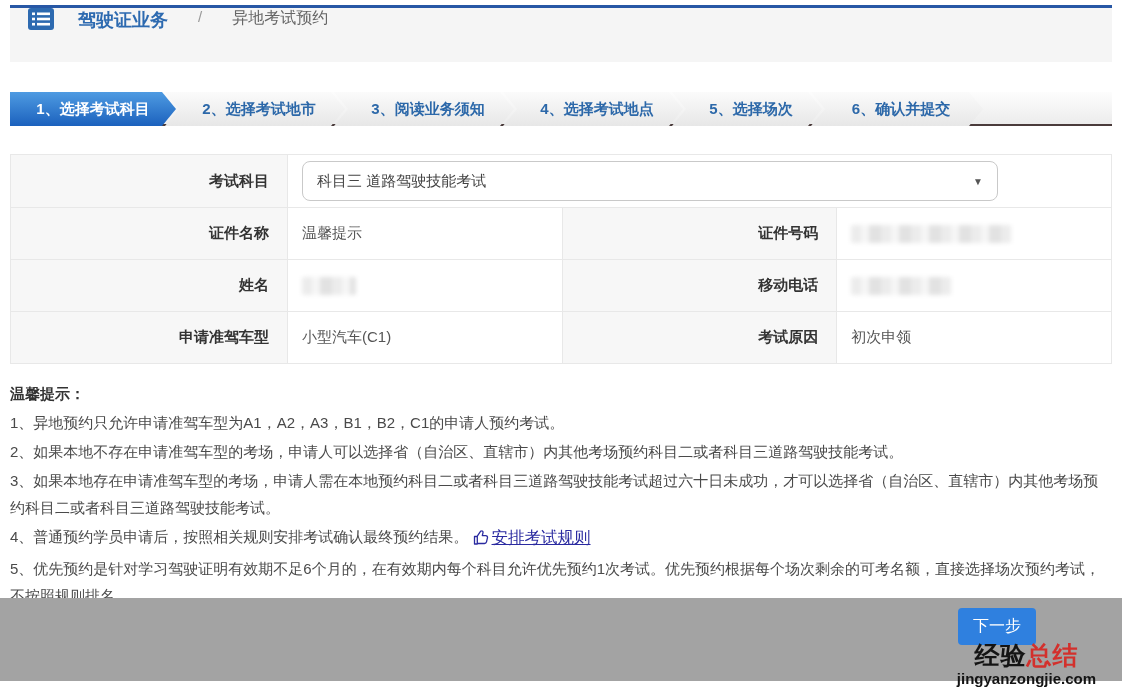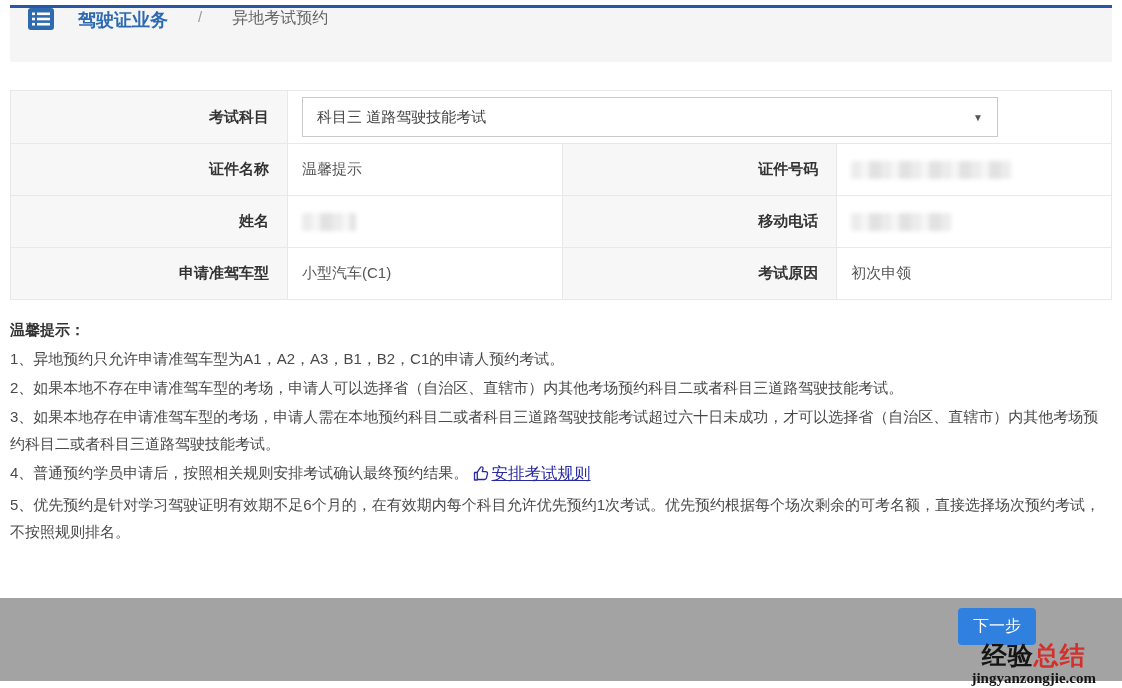--- a/index.html
+++ b/index.html
@@ -57,21 +57,21 @@
     width: 1102px; margin: 28px 10px 16px 10px;
     border-collapse: collapse; table-layout: fixed;
   }
   table.form td { border: 1px solid #e8e8e8; height: 52px; font-size: 15px; }
   td.lbl {
     width: 277px; background: #f7f7f7; text-align: right;
     padding-right: 18px; font-weight: bold; color: #333;
   }
   td.val { padding-left: 14px; color: #555; }
   .selectbox {
-    width: 696px; height: 40px; border: 1px solid #c9c9c9; border-radius: 0;
+    width: 696px; height: 40px; border: 1px solid #c9c9c9; border-radius: 8px;
     display: flex; align-items: center; justify-content: space-between;
     padding: 0 14px; margin: 6px 0; color: #444; background: #fff; cursor: pointer;
   }
   .caret { font-size: 10px; color: #555; }
 
   .blur-box {
     height: 18px; border-radius: 2px; filter: blur(2px);
     background: repeating-linear-gradient(90deg, #ececec 0 10px, #f6f6f6 10px 18px, #e2e2e2 18px 30px);
   }
   .blur-name { width: 54px; }
@@ -95,21 +95,21 @@
   }
   .next-btn {
     position: absolute; right: 86px; top: 10px;
     width: 78px; height: 37px;
     background: #2f80df; border: none; border-radius: 4px;
     color: #fff; font-size: 16px; cursor: pointer;
     font-family: "Liberation Sans", "DejaVu Sans", sans-serif;
   }
 
   
-  .watermark { position: absolute; right: 26px; bottom: 6px; z-index: 10; text-align: center; font-family: Liberation Serif, serif; }
+  .watermark { position: absolute; right: 26px; bottom: 6px; z-index: 10; text-align: center; }
   .wm-top { font-size: 25px; font-weight: 900; letter-spacing: 1px; line-height: 1.1; }
   .wm-black { color: #141414; }
   .wm-red { color: #d3302c; }
   .wm-domain { font-size: 15px; font-weight: bold; color: #141414; margin-top: 1px; }
 </style>
 </head>
 <body>
 
 <div class="page">
 
@@ -125,20 +125,29 @@
         <rect x="9" y="9.7" width="13" height="2.6" fill="#fff"></rect>
         <rect x="4" y="14.9" width="3" height="2.6" fill="#fff"></rect>
         <rect x="9" y="14.9" width="13" height="2.6" fill="#fff"></rect>
       </svg>
     </span>
     <span class="bc-main">驾驶证业务</span>
     <span class="bc-sep">/</span>
     <span class="bc-cur">异地考试预约</span>
   </div>
 
+  <div class="steps">
+    <div class="step first active w1">1、选择考试科目</div>
+    <div class="step w2">2、选择考试地市</div>
+    <div class="step w3">3、阅读业务须知</div>
+    <div class="step w4">4、选择考试地点</div>
+    <div class="step w5">5、选择场次</div>
+    <div class="step w6">6、确认并提交</div>
+    <div class="step-fill"></div>
+  </div>
 
   <table class="form">
     <tbody>
         <tr>
       <td class="lbl">考试科目</td>
       <td class="val" colspan="3">
         <div class="selectbox">
           <span>科目三 道路驾驶技能考试</span>
           <span class="caret">▼</span>
         </div>

